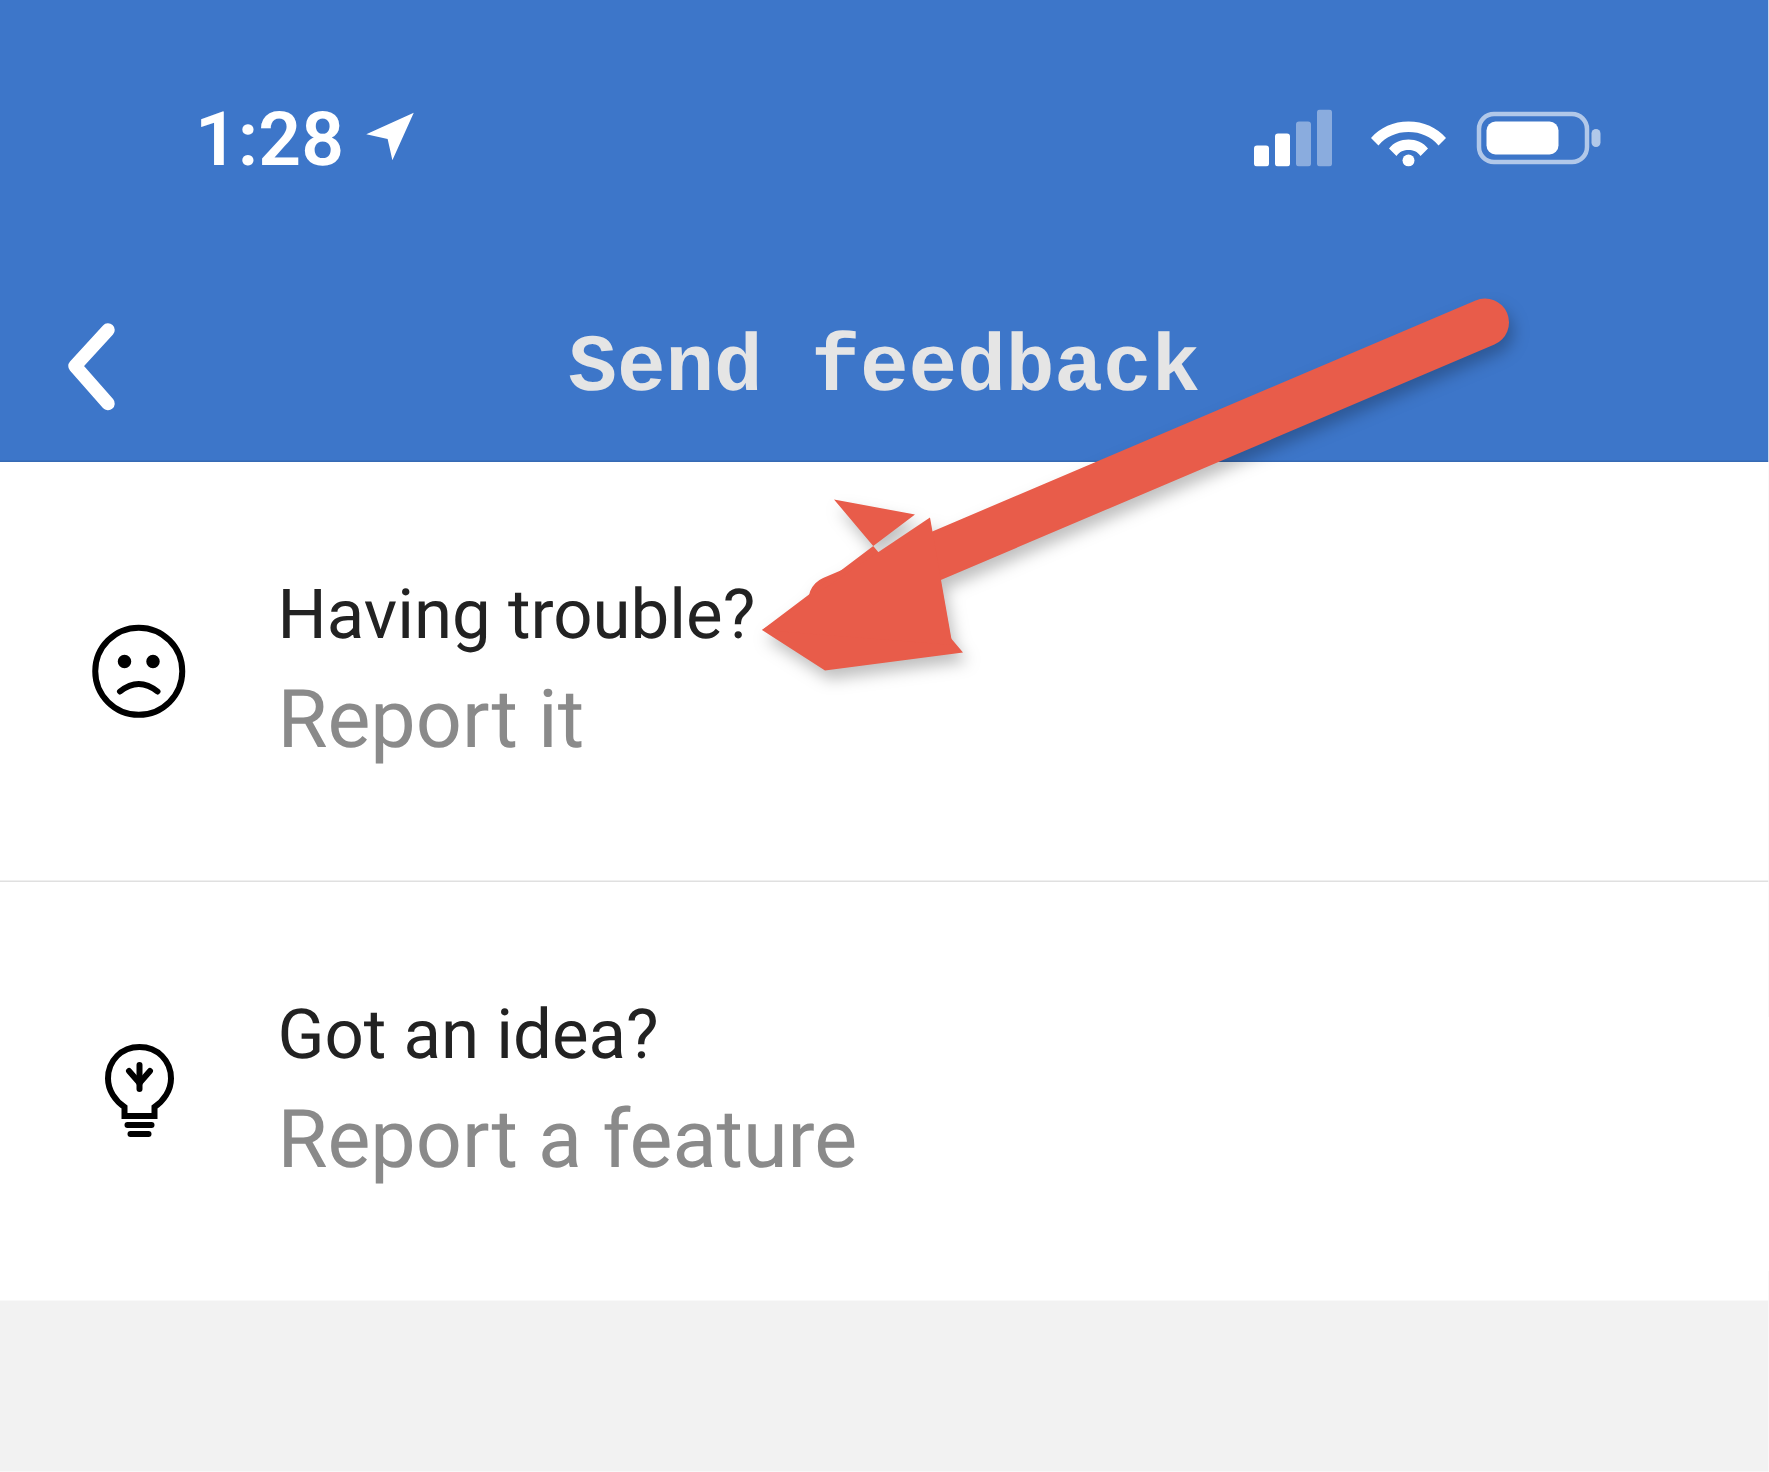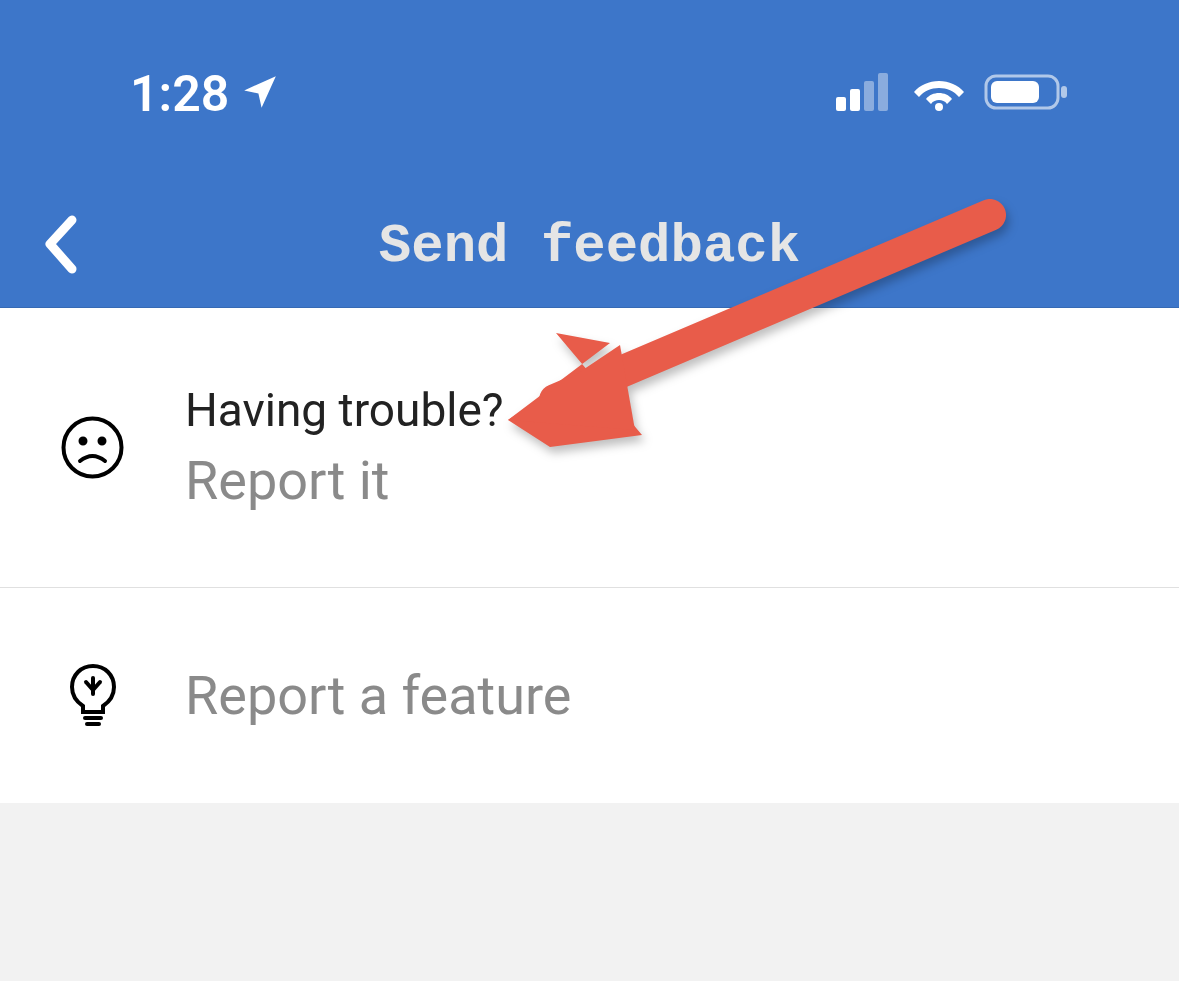--- a/index.html
+++ b/index.html
@@ -175,20 +175,21 @@
       <svg width="52" height="68" viewBox="0 0 52 68" fill="none" stroke="#000000" stroke-width="4" stroke-linecap="round">
         <path d="M26 4 C14 4 5 13 5 25 C5 33 10 40 16 44 L16 50 L36 50 L36 44 C42 40 47 33 47 25 C47 13 38 4 26 4 Z"></path>
         <line x1="18" y1="56" x2="34" y2="56"></line>
         <line x1="20" y1="62" x2="32" y2="62"></line>
         <line x1="26" y1="16" x2="26" y2="32"></line>
         <line x1="19" y1="20" x2="26" y2="28"></line>
         <line x1="33" y1="20" x2="26" y2="28"></line>
       </svg>
     </div>
     <div class="option-text">
+      <div class="option-title">Got an idea?</div>
       <div class="option-subtitle">Report a feature</div>
     </div>
   </div>
 </div>
 
 <svg class="annotation-arrow" width="520" height="260" viewBox="0 0 520 260">
   <defs>
     <marker id="arrowhead" markerWidth="12" markerHeight="12" refX="3" refY="6" orient="auto">
       <polygon points="0 0, 12 6, 0 12, 3 6" fill="#e85c4a"></polygon>
     </marker>

